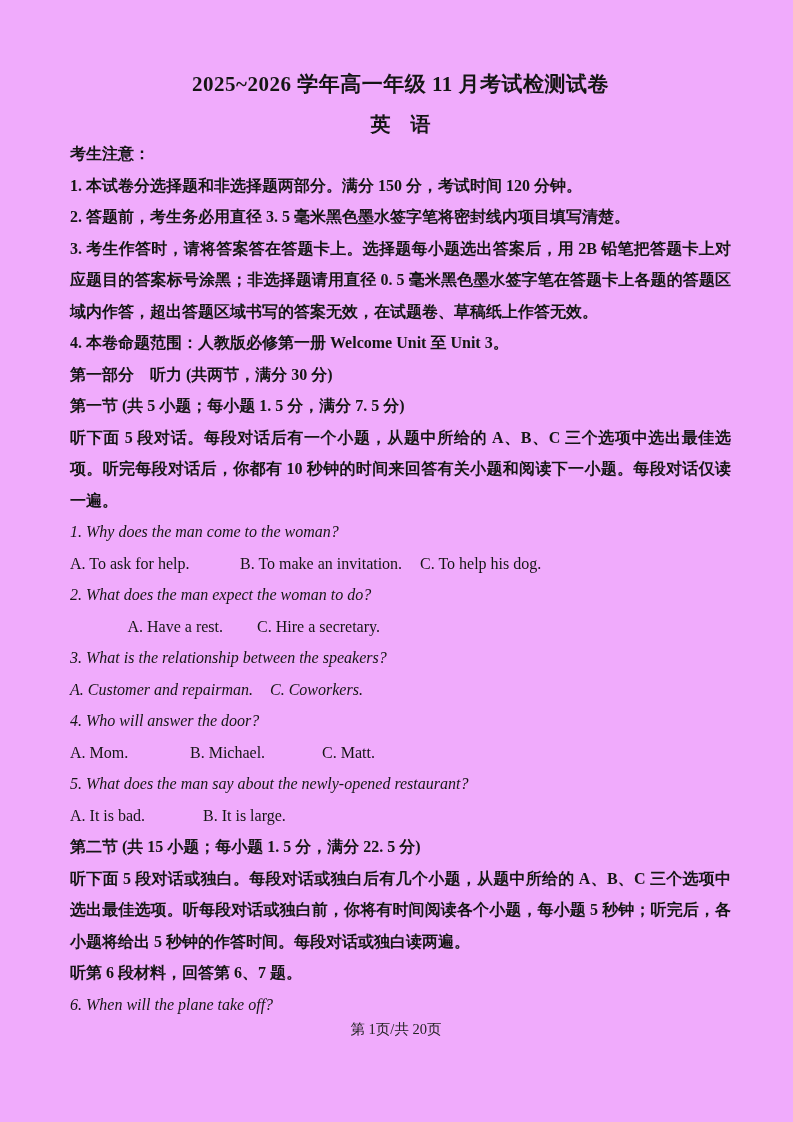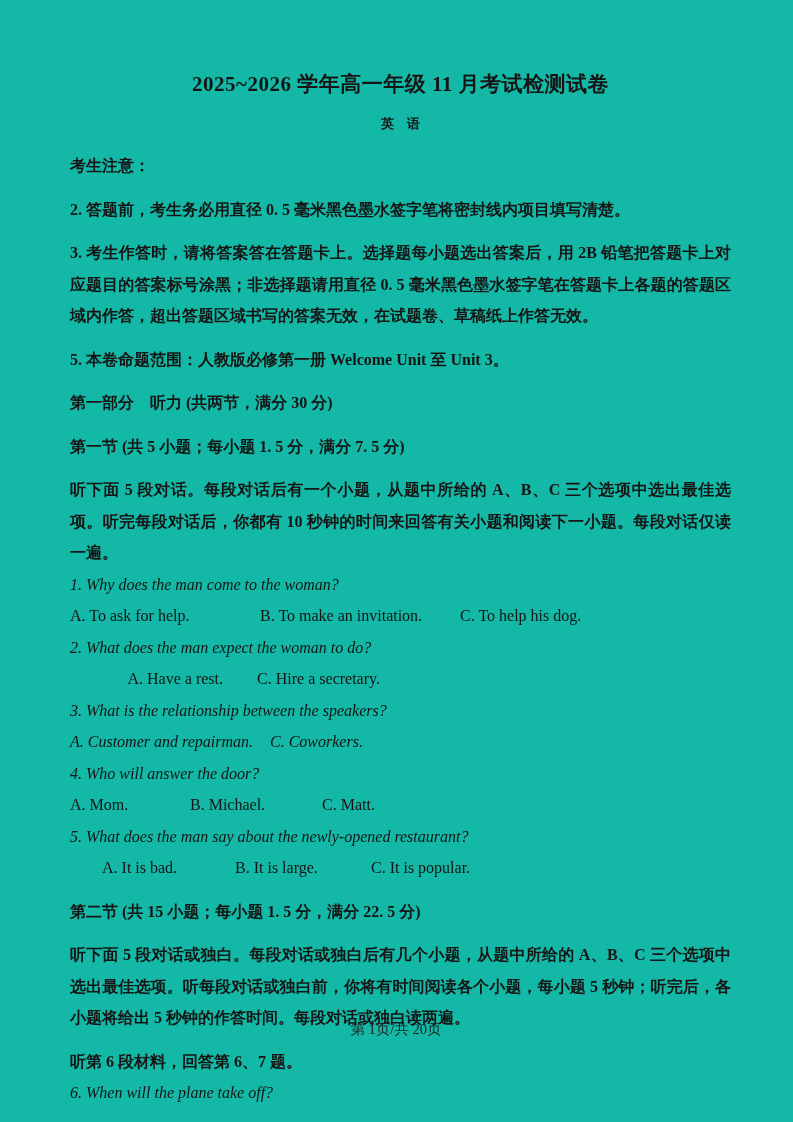--- a/index.html
+++ b/index.html
@@ -1,46 +1,46 @@
 <!DOCTYPE html>
 <html><head>
 <meta charset="utf-8">
 <style>
   html, body { margin: 0; padding: 0; background: #ffffff; }
   .page {
     position: relative;
     width: 793px;
     height: 1122px;
     box-sizing: border-box;
-    background: #14b8a6;
+    background: #f0abfc;
     color: #151515;
     font-family: "Liberation Serif", "DejaVu Serif", serif;
     padding: 70px 62px 0 70px;
     overflow: hidden;
   }
   .doc-title {
     text-align: center;
     font-weight: 700;
     font-size: 21px;
     line-height: 28px;
     letter-spacing: 0.5px;
   }
   .doc-subtitle {
     text-align: center;
     font-weight: 700;
-    font-size: 13px;
+    font-size: 20px;
     line-height: 28px;
     margin-top: 12px;
   }
   .line {
     font-size: 16px;
     line-height: 31.5px;
     text-align: justify;
   }
-  .zh-bold { font-weight: 700; margin-top: 12px; }
+  .zh-bold { font-weight: 700; }
   .en { font-weight: 400; text-align: left; font-style: italic; }
   .opts-row {
     display: grid;
     font-size: 16px;
     line-height: 31.5px;
   }
   .opts-row span { white-space: nowrap; }
   .footer {
     position: absolute;
     left: 0;
@@ -54,30 +54,31 @@
 </style>
 </head>
 <body>
 
 <div class="page">
 
   <div class="doc-title">2025~2026 学年高一年级 11 月考试检测试卷</div>
   <div class="doc-subtitle">英　语</div>
 
   <div class="line zh-bold">考生注意：</div>
-  <div class="line zh-bold">2. 答题前，考生务必用直径 0. 5 毫米黑色墨水签字笔将密封线内项目填写清楚。</div>
+  <div class="line zh-bold">1. 本试卷分选择题和非选择题两部分。满分 150 分，考试时间 120 分钟。</div>
+  <div class="line zh-bold">2. 答题前，考生务必用直径 3. 5 毫米黑色墨水签字笔将密封线内项目填写清楚。</div>
   <div class="line zh-bold">3. 考生作答时，请将答案答在答题卡上。选择题每小题选出答案后，用 2B 铅笔把答题卡上对应题目的答案标号涂黑；非选择题请用直径 0. 5 毫米黑色墨水签字笔在答题卡上各题的答题区域内作答，超出答题区域书写的答案无效，在试题卷、草稿纸上作答无效。</div>
-  <div class="line zh-bold">5. 本卷命题范围：人教版必修第一册  Welcome Unit  至  Unit 3。</div>
+  <div class="line zh-bold">4. 本卷命题范围：人教版必修第一册  Welcome Unit  至  Unit 3。</div>
 
   <div class="line zh-bold">第一部分　听力 (共两节，满分 30 分)</div>
   <div class="line zh-bold">第一节 (共 5 小题；每小题 1. 5 分，满分 7. 5 分)</div>
   <div class="line zh-bold">听下面 5 段对话。每段对话后有一个小题，从题中所给的 A、B、C 三个选项中选出最佳选项。听完每段对话后，你都有 10 秒钟的时间来回答有关小题和阅读下一小题。每段对话仅读一遍。</div>
 
   <div class="line en">1. Why does the man come to the woman?</div>
-  <div class="opts-row" style="grid-template-columns:170px 180px auto;gap:20px;">
+  <div class="opts-row" style="grid-template-columns:170px 180px auto;">
     <span>A. To ask for help.</span>
     <span>B. To make an invitation.</span>
     <span>C. To help his dog.</span>
   </div>
 
   <div class="line en">2. What does the man expect the woman to do?</div>
   <div class="opts-row" style="grid-template-columns:153px 157px auto;text-align:right;">
     <span>A. Have a rest.</span>
     <span>C. Hire a secretary.</span>
   </div>
@@ -89,24 +90,23 @@
   </div>
 
   <div class="line en">4. Who will answer the door?</div>
   <div class="opts-row" style="grid-template-columns:120px 132px auto;">
     <span>A. Mom.</span>
     <span>B. Michael.</span>
     <span>C. Matt.</span>
   </div>
 
   <div class="line en">5. What does the man say about the newly-opened restaurant?</div>
-  <div class="opts-row" style="grid-template-columns:133px 136px auto;margin-left:32px;">
+  <div class="opts-row" style="grid-template-columns:133px 136px auto;">
     <span>A. It is bad.</span>
     <span>B. It is large.</span>
-    <span>C. It is popular.</span>
   </div>
 
   <div class="line zh-bold">第二节 (共 15 小题；每小题 1. 5 分，满分 22. 5 分)</div>
   <div class="line zh-bold">听下面 5 段对话或独白。每段对话或独白后有几个小题，从题中所给的 A、B、C 三个选项中选出最佳选项。听每段对话或独白前，你将有时间阅读各个小题，每小题 5 秒钟；听完后，各小题将给出 5 秒钟的作答时间。每段对话或独白读两遍。</div>
   <div class="line zh-bold">听第 6 段材料，回答第 6、7 题。</div>
   <div class="line en">6. When will the plane take off?</div>
 
   <div class="footer">第 1页/共 20页</div>
 
 </div>

